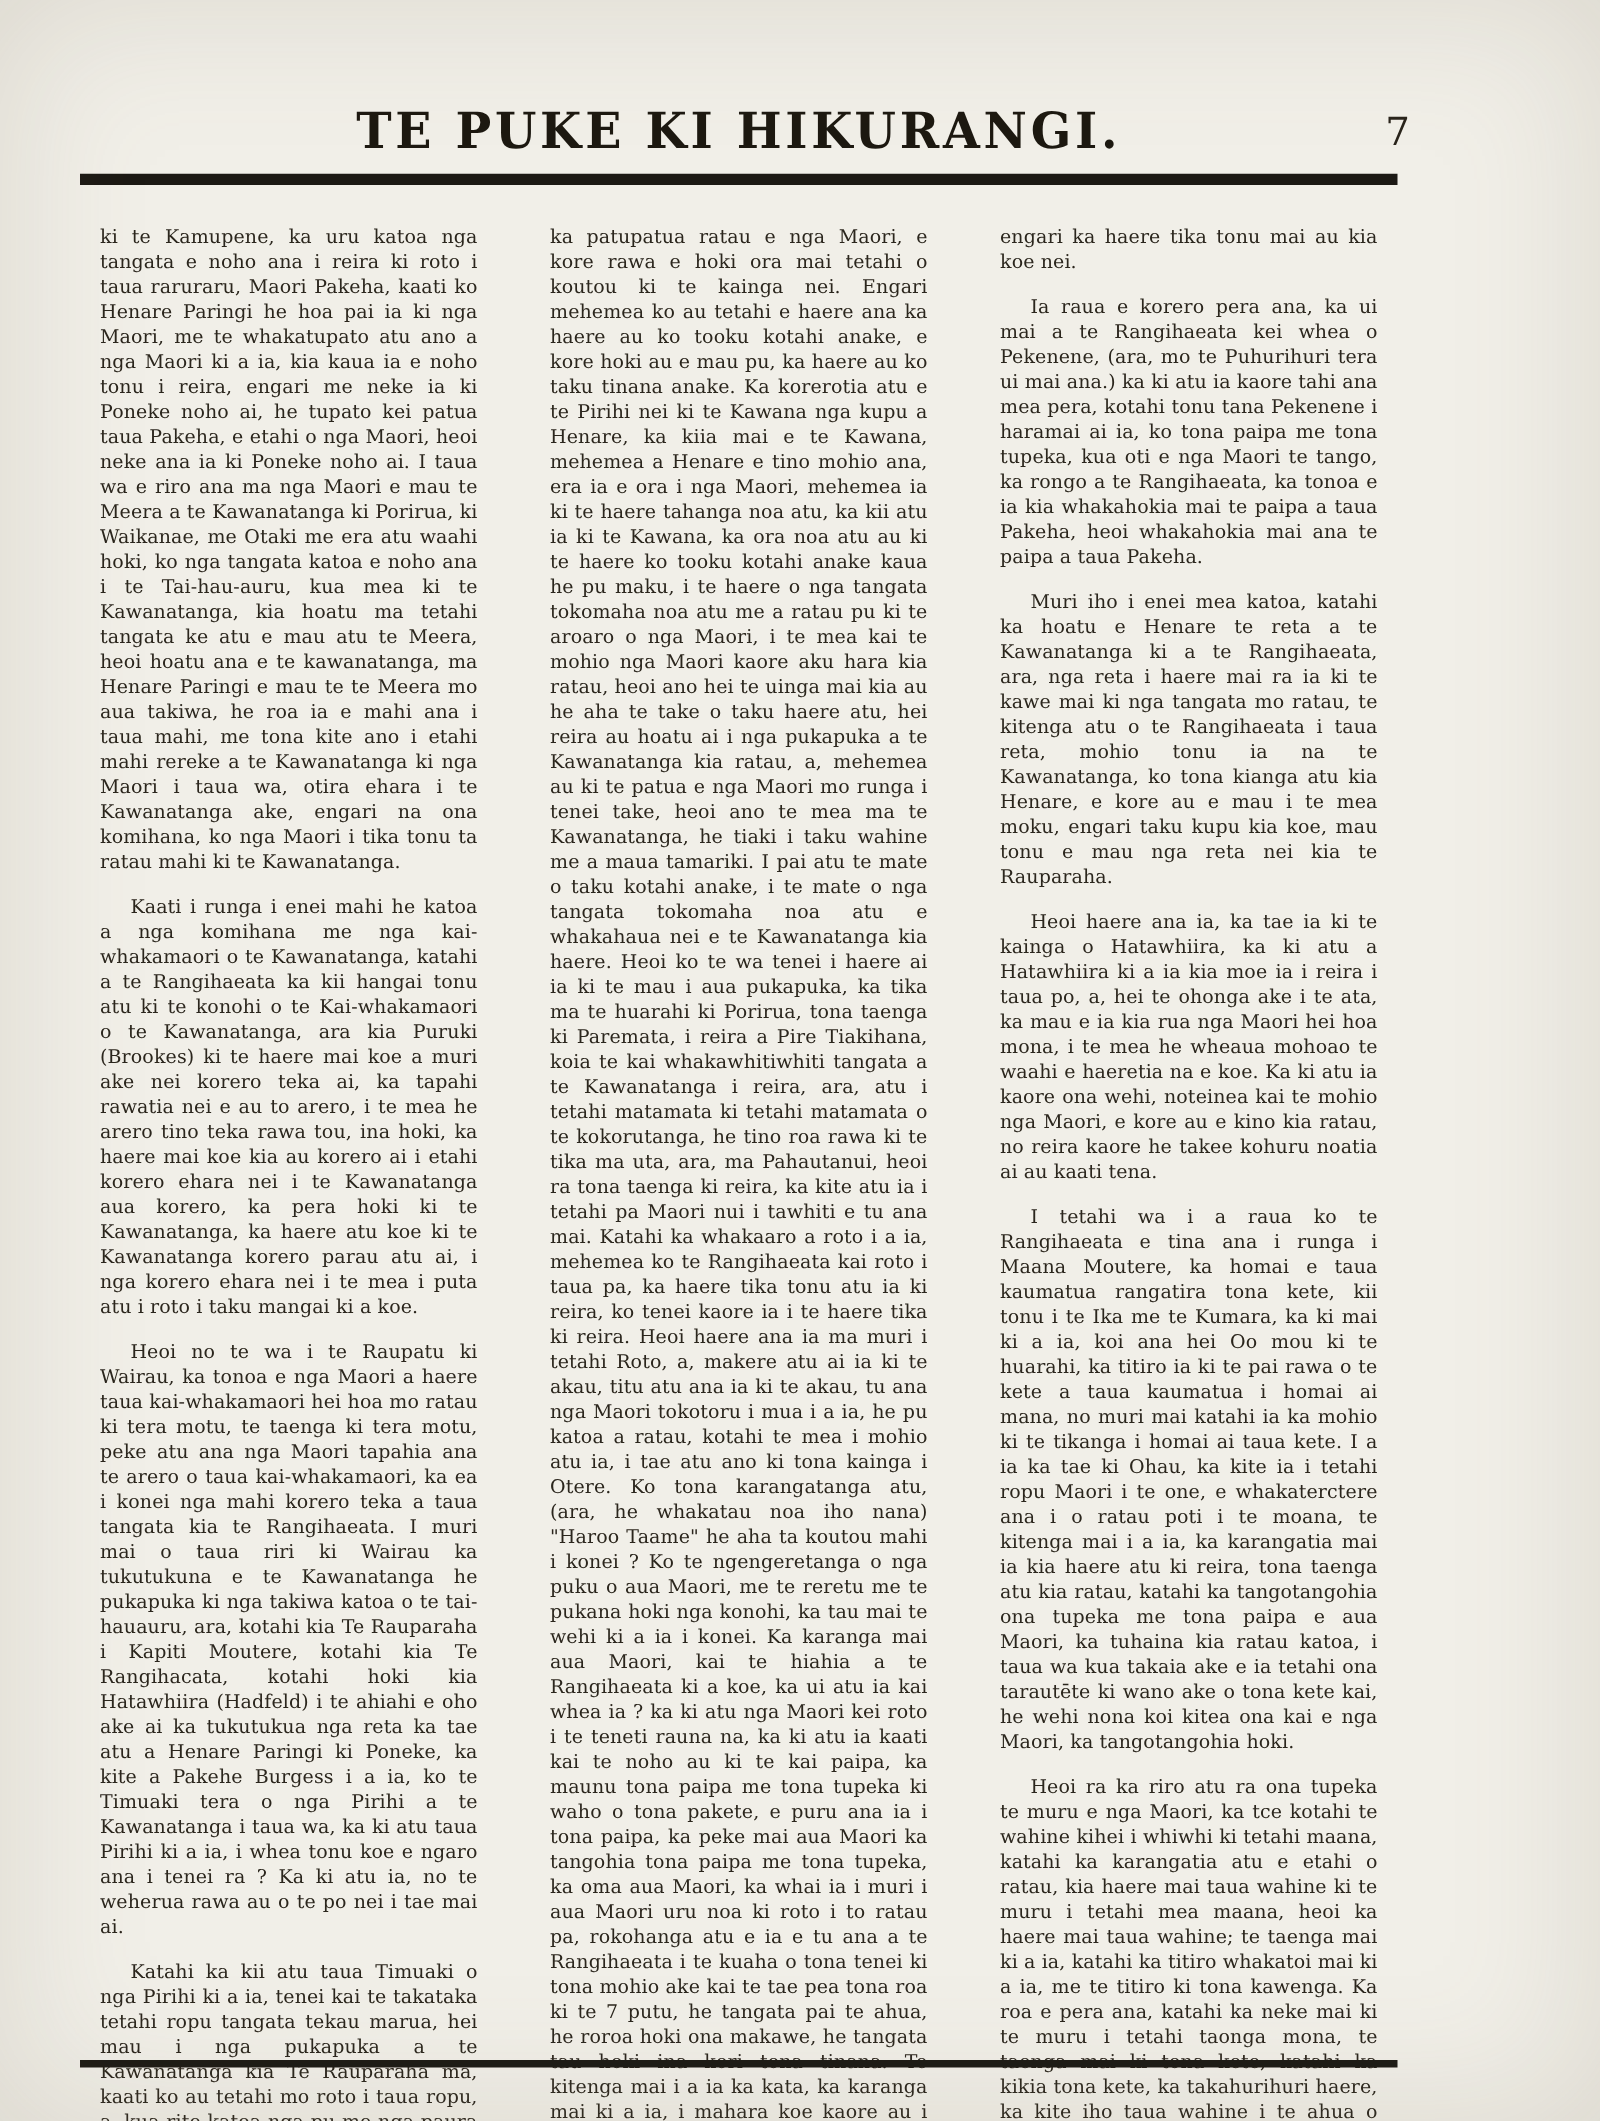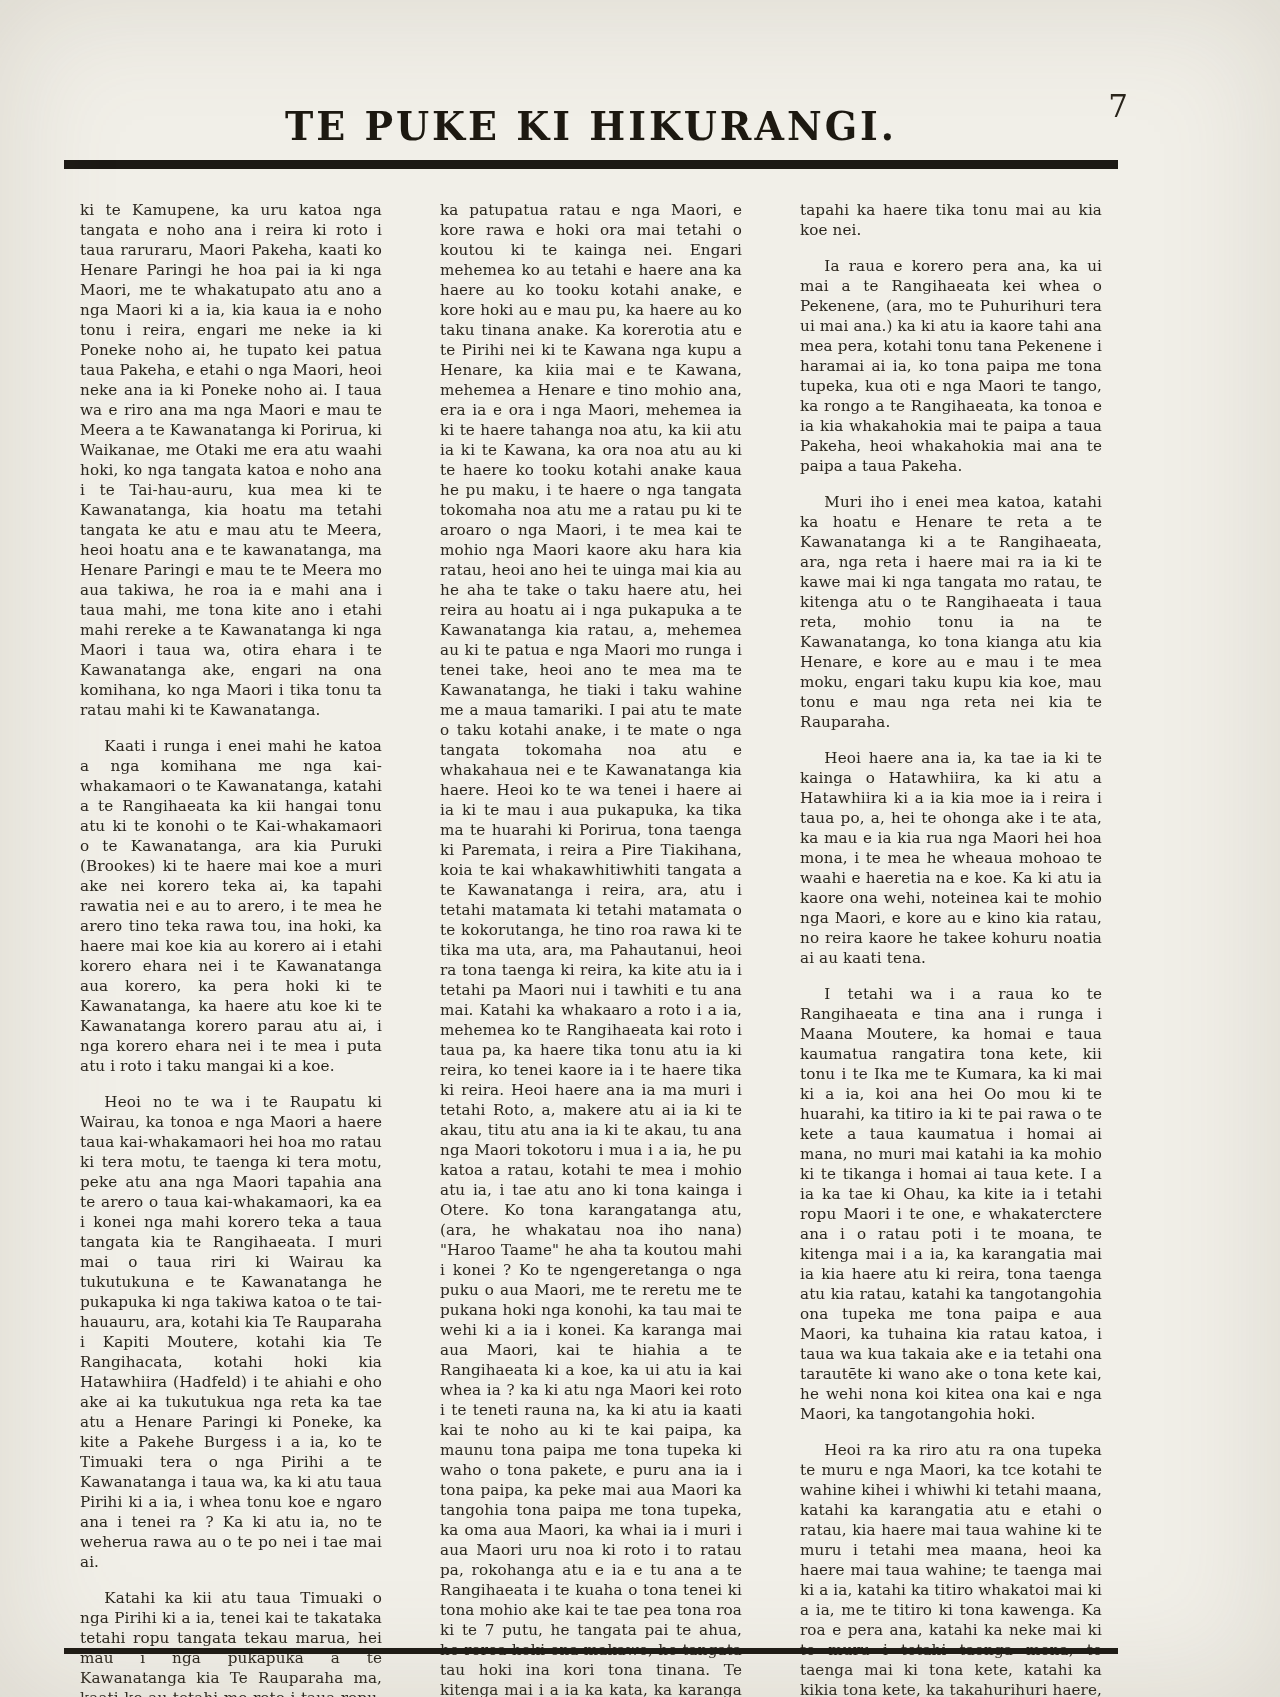--- a/index.html
+++ b/index.html
@@ -24,21 +24,21 @@
     box-shadow: inset 0 0 120px rgba(120,110,90,0.18);
   }
   .page {
     position: absolute;
     left: 64px;
     top: 0;
     width: 1054px;
   }
   .masthead {
     position: relative;
-    padding-top: 103px;
+    padding-top: 82px;
     text-align: center;
   }
   .masthead-title {
     margin: 0;
     font-size: 38px;
     font-weight: bold;
     letter-spacing: 3px;
     color: #1d1911;
     transform: scaleY(1.05);
   }
@@ -105,21 +105,21 @@
       <p>Kaati i runga i enei mahi he katoa a nga komihana me nga kai-whakamaori o te Kawanatanga, katahi a te Rangihaeata ka kii hangai tonu atu ki te konohi o te Kai-whakamaori o te Kawanatanga, ara kia Puruki (Brookes) ki te haere mai koe a muri ake nei korero teka ai, ka tapahi rawatia nei e au to arero, i te mea he arero tino teka rawa tou, ina hoki, ka haere mai koe kia au korero ai i etahi korero ehara nei i te Kawanatanga aua korero, ka pera hoki ki te Kawanatanga, ka haere atu koe ki te Kawanatanga korero parau atu ai, i nga korero ehara nei i te mea i puta atu i roto i taku mangai ki a koe.</p>
       <p>Heoi no te wa i te Raupatu ki Wairau, ka tonoa e nga Maori a haere taua kai-whakamaori hei hoa mo ratau ki tera motu, te taenga ki tera motu, peke atu ana nga Maori tapahia ana te arero o taua kai-whakamaori, ka ea i konei nga mahi korero teka a taua tangata kia te Rangihaeata. I muri mai o taua riri ki Wairau ka tukutukuna e te Kawanatanga he pukapuka ki nga takiwa katoa o te tai-hauauru, ara, kotahi kia Te Rauparaha i Kapiti Moutere, kotahi kia Te Rangihacata, kotahi hoki kia Hatawhiira (Hadfeld) i te ahiahi e oho ake ai ka tukutukua nga reta ka tae atu a Henare Paringi ki Poneke, ka kite a Pakehe Burgess i a ia, ko te Timuaki tera o nga Pirihi a te Kawanatanga i taua wa, ka ki atu taua Pirihi ki a ia, i whea tonu koe e ngaro ana i tenei ra ?  Ka ki atu ia, no te weherua rawa au o te po nei i tae mai ai.</p>
       <p>Katahi ka kii atu taua Timuaki o nga Pirihi ki a ia, tenei kai te takataka tetahi ropu tangata tekau marua, hei mau i nga pukapuka a te Kawanatanga kia Te Rauparaha ma, kaati ko au tetahi mo roto i taua ropu, a, kua rite katoa nga pu me nga paura ma matau, kua riro etahi ki te tiki i a ratau pu paura i te Tari o te Kawanatanga.  Katahi ia ka ki atu, e whakahau ana koe kia haere atu te ropu na me a ratau pu ki te aroaro o nga tangata mo ratau na nga reta ?  Ka ki mai ia ae.  ka kii atu ia mehemea ki te haere pera atu ratau ki te aroaro o nga Maori,</p>
     </div>
 
     <div class="col">
       <p class="cont">ka patupatua ratau e nga Maori, e kore rawa e hoki ora mai tetahi o koutou ki te kainga nei.  Engari mehemea ko au tetahi e haere ana ka haere au ko tooku kotahi anake, e kore hoki au e mau pu, ka haere au ko taku tinana anake.  Ka korerotia atu e te Pirihi nei ki te Kawana nga kupu a Henare, ka kiia mai e te Kawana, mehemea a Henare e tino mohio ana, era ia e ora i nga Maori, mehemea ia ki te haere tahanga noa atu, ka kii atu ia ki te Kawana, ka ora noa atu au ki te haere ko tooku kotahi anake kaua he pu maku, i te haere o nga tangata tokomaha noa atu me a ratau pu ki te aroaro o nga Maori, i te mea kai te mohio nga Maori kaore aku hara kia ratau, heoi ano hei te uinga mai kia au he aha te take o taku haere atu, hei reira au hoatu ai i nga pukapuka a te Kawanatanga kia ratau, a, mehemea au ki te patua e nga Maori mo runga i tenei take, heoi ano te mea ma te Kawanatanga, he tiaki i taku wahine me a maua tamariki.  I pai atu te mate o taku kotahi anake, i te mate o nga tangata tokomaha noa atu e whakahaua nei e te Kawanatanga kia haere.  Heoi ko te wa tenei i haere ai ia ki te mau i aua pukapuka, ka tika ma te huarahi ki Porirua, tona taenga ki Paremata, i reira a Pire Tiakihana, koia te kai whakawhitiwhiti tangata a te Kawanatanga i reira, ara, atu i tetahi matamata ki tetahi matamata o te kokorutanga, he tino roa rawa ki te tika ma uta, ara, ma Pahautanui, heoi ra tona taenga ki reira, ka kite atu ia i tetahi pa Maori nui i tawhiti e tu ana mai.  Katahi ka whakaaro a roto i a ia, mehemea ko te Rangihaeata kai roto i taua pa, ka haere tika tonu atu ia ki reira, ko tenei kaore ia i te haere tika ki reira.  Heoi haere ana ia ma muri i tetahi Roto, a, makere atu ai ia ki te akau, titu atu ana ia ki te akau, tu ana nga Maori tokotoru i mua i a ia, he pu katoa a ratau, kotahi te mea i mohio atu ia, i tae atu ano ki tona kainga i Otere.  Ko tona karangatanga atu, (ara, he whakatau noa iho nana) "Haroo Taame" he aha ta koutou mahi i konei ?  Ko te ngengeretanga o nga puku o aua Maori, me te reretu me te pukana hoki nga konohi, ka tau mai te wehi ki a ia i konei.  Ka karanga mai aua Maori, kai te hiahia a te Rangihaeata ki a koe, ka ui atu ia kai whea ia ?  ka ki atu nga Maori kei roto i te teneti rauna na, ka ki atu ia kaati kai te noho au ki te kai paipa, ka maunu tona paipa me tona tupeka ki waho o tona pakete, e puru ana ia i tona paipa, ka peke mai aua Maori ka tangohia tona paipa me tona tupeka, ka oma aua Maori, ka whai ia i muri i aua Maori uru noa ki roto i to ratau pa, rokohanga atu e ia e tu ana a te Rangihaeata i te kuaha o tona tenei ki tona mohio ake kai te tae pea tona roa ki te 7 putu, he tangata pai te ahua, he roroa hoki ona makawe, he tangata tau hoki ina kori tona tinana.  Te kitenga mai i a ia ka kata, ka karanga mai ki a ia, i mahara koe kaore au i kite atu i a koe ?  Ka kii atu ia, mehemea au i mohio kai konei koe, e kore rawa au e tika ma muri i te Roto ra haere ai,</p>
     </div>
 
     <div class="col">
-      <p class="cont">tapahi ka haere tika tonu mai au kia koe nei.</p>
+      <p class="cont">engari ka haere tika tonu mai au kia koe nei.</p>
       <p>Ia raua e korero pera ana, ka ui mai a te Rangihaeata kei whea o Pekenene, (ara, mo te Puhurihuri tera ui mai ana.) ka ki atu ia kaore tahi ana mea pera, kotahi tonu tana Pekenene i haramai ai ia, ko tona paipa me tona tupeka, kua oti e nga Maori te tango, ka rongo a te Rangihaeata, ka tonoa e ia kia whakahokia mai te paipa a taua Pakeha, heoi whakahokia mai ana te paipa a taua Pakeha.</p>
       <p>Muri iho i enei mea katoa, katahi ka hoatu e Henare te reta a te Kawanatanga ki a te Rangihaeata, ara, nga reta i haere mai ra ia ki te kawe mai ki nga tangata mo ratau, te kitenga atu o te Rangihaeata i taua reta, mohio tonu ia na te Kawanatanga, ko tona kianga atu kia Henare, e kore au e mau i te mea moku, engari taku kupu kia koe, mau tonu e mau nga reta nei kia te Rauparaha.</p>
       <p>Heoi haere ana ia, ka tae ia ki te kainga o Hatawhiira, ka ki atu a Hatawhiira ki a ia kia moe ia i reira i taua po, a, hei te ohonga ake i te ata, ka mau e ia kia rua nga Maori hei hoa mona, i te mea he wheaua mohoao te waahi e haeretia na e koe.  Ka ki atu ia kaore ona wehi, noteinea kai te mohio nga Maori, e kore au e kino kia ratau, no reira kaore he takee kohuru noatia ai au kaati tena.</p>
       <p>I tetahi wa i a raua ko te Rangihaeata e tina ana i runga i Maana Moutere, ka homai e taua kaumatua rangatira tona kete, kii tonu i te Ika me te Kumara, ka ki mai ki a ia, koi ana hei Oo mou ki te huarahi, ka titiro ia ki te pai rawa o te kete a taua kaumatua i homai ai mana, no muri mai katahi ia ka mohio ki te tikanga i homai ai taua kete.  I a ia ka tae ki Ohau, ka kite ia i tetahi ropu Maori i te one, e whakaterctere ana i o ratau poti i te moana, te kitenga mai i a ia, ka karangatia mai ia kia haere atu ki reira, tona taenga atu kia ratau, katahi ka tangotangohia ona tupeka me tona paipa e aua Maori, ka tuhaina kia ratau katoa, i taua wa kua takaia ake e ia tetahi ona tarautēte ki wano ake o tona kete kai, he wehi nona koi kitea ona kai e nga Maori, ka tangotangohia hoki.</p>
       <p>Heoi ra ka riro atu ra ona tupeka te muru e nga Maori, ka tce kotahi te wahine kihei i whiwhi ki tetahi maana, katahi ka karangatia atu e etahi o ratau, kia haere mai taua wahine ki te muru i tetahi mea maana, heoi ka haere mai taua wahine; te taenga mai ki a ia, katahi ka titiro whakatoi mai ki a ia, me te titiro ki tona kawenga.  Ka roa e pera ana, katahi ka neke mai ki te muru i tetahi taonga mona, te taenga mai ki tona kete, katahi ka kikia tona kete, ka takahurihuri haere, ka kite iho taua wahine i te ahua o taua kete, mohio tonu na te Rangihaeata taua kete.  Ko te hamamatanga o te waha o taua kuia ki te aue me te tangi, i taua kuia e tangi ana, ka kiia mai e etahi o nga Maori, ko te whaea tena o te Rangihaeata, e tangi ana ia ki tona tamaiti i tona kitenga atu i te kete na.  Ko tena kete hoki na te kuia tonu na i mahi ma tona tama ma te Rangihaeata, i te mutunga o te tangi a taua kuia, katahi ka haere mai ki a ia hariru ai, me te ui mai</p>
     </div>
 
   </div>
 
 </div>

